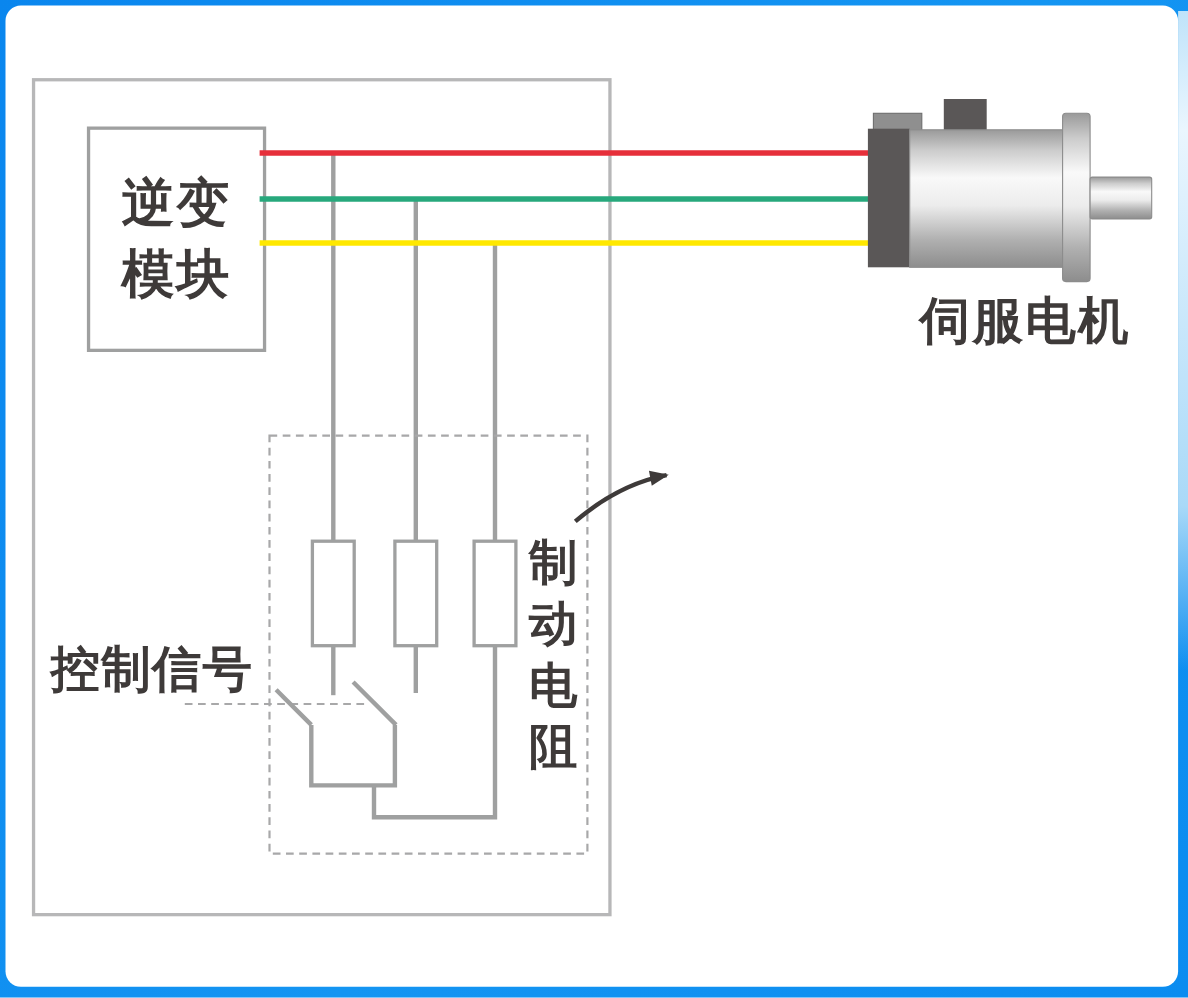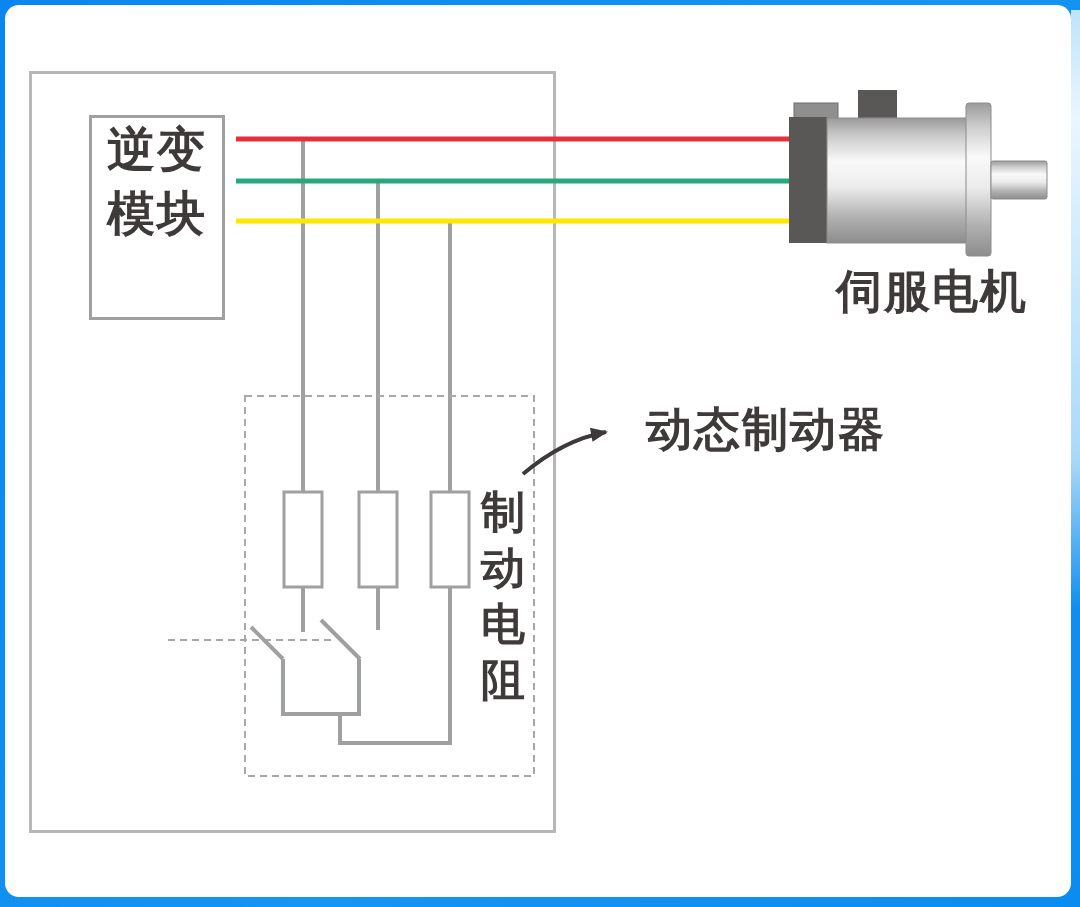--- a/index.html
+++ b/index.html
@@ -15,23 +15,23 @@
   }
   .panel{
     position:absolute;left:5px;top:5px;width:1066px;height:892px;
     background:#ffffff;border-radius:14px;
   }
   .cabinet{
     position:absolute;left:29px;top:71px;width:527px;height:762px;
     border:3px solid #b7b7b8;box-sizing:border-box;
   }
   .inverter-box{
-    position:absolute;left:89px;top:115px;width:136px;height:205px;
+    position:absolute;left:79px;top:115px;width:163px;height:205px;
     border:3px solid #9fa0a0;box-sizing:border-box;background:#ffffff;
-    display:flex;align-items:flex-start;justify-content:center;
+    display:flex;align-items:center;justify-content:center;
   }
   .cn{color:#3e3a39;font-weight:600;}
   .inverter-label{
     font-size:48px;line-height:64px;text-align:center;white-space:pre-line;
     letter-spacing:2px;
   }
   .overlay{position:absolute;left:0;top:0;}
   .servo-label{
     position:absolute;left:808px;top:266px;width:220px;text-align:right;
     font-size:46px;line-height:50px;letter-spacing:2px;
@@ -106,18 +106,18 @@
 
     <rect x="794" y="103" width="44" height="16" fill="#8f8f8f" stroke="#6e6e6e" stroke-width="1"></rect>
     <rect x="858" y="90" width="39" height="29" fill="#5a5757"></rect>
     <rect x="789" y="117" width="38" height="126" fill="#5a5757"></rect>
     <rect x="827" y="118" width="141" height="125" fill="url(#metalV)" stroke="#8c8c8c" stroke-width="1"></rect>
     <rect x="966" y="103" width="25" height="153" rx="3" fill="url(#metalV)" stroke="#8c8c8c" stroke-width="1"></rect>
     <rect x="991" y="161" width="56" height="38" rx="2" fill="url(#metalV)" stroke="#8c8c8c" stroke-width="1"></rect>
   </svg>
 
   <div class="cn servo-label">伺服电机</div>
-  <div class="cn dynbrake-label">动态制动器</div>
+  <div class="cn ctrl-label">控制信号</div>
   <div class="cn resistor-label">制
 动
 电
 阻</div>
 </div>
 
 </body></html>

